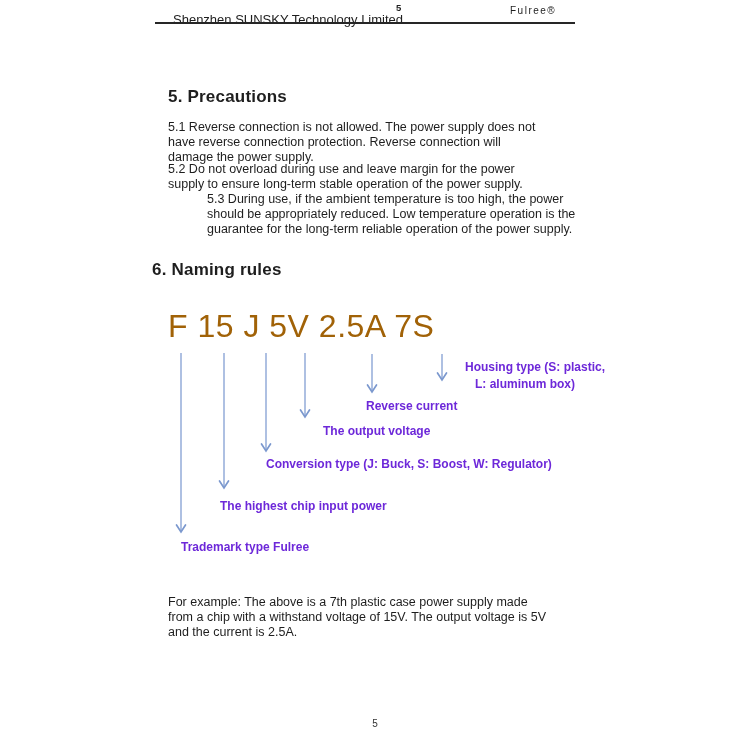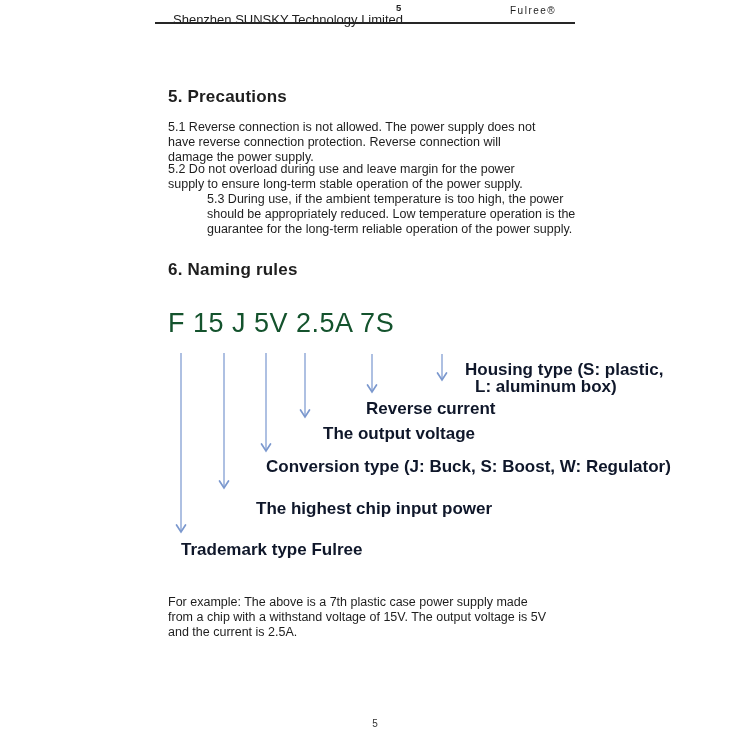--- a/index.html
+++ b/index.html
@@ -15,41 +15,41 @@
   }
   .abs{position:absolute;}
   
   .company{left:173px;top:12px;font-size:13px;}
   .page-sup{left:396px;top:2px;font-size:9.5px;font-weight:bold;}
   .brand{left:510px;top:5px;font-size:10px;letter-spacing:1.5px;}
   .header-rule{left:155px;top:22px;width:420px;height:2px;background:#262626;}
   
   .h-sec{font-size:17px;font-weight:bold;letter-spacing:0.2px;}
   .h-precautions{left:168px;top:87px;}
-  .h-naming{left:168px;top:260px;}
+  .h-naming{left:152px;top:260px;}
   
   .body-text{font-size:12.5px;line-height:14.9px;white-space:pre-line;}
   .p1{left:168px;top:120px;}
   .p2{left:168px;top:162px;}
   .p3{left:168px;top:192px;margin-left:39px;}
   .example{left:168px;top:595px;line-height:15.2px;}
   
-  .naming-code{left:168px;top:308px;font-size:27px;letter-spacing:0.5px;color:#14532d;}
+  .naming-code{left:168px;top:308px;font-size:32px;letter-spacing:0.5px;color:#a16207;}
   
   .arrow-layer{left:0;top:0;pointer-events:none;}
   .arrow-line{stroke:var(--arrow);stroke-width:1.7;}
   .arrow-tip{stroke:var(--arrow-head);stroke-width:1.7;fill:none;stroke-linecap:round;}
   
-  .lbl{font-weight:bold;font-size:17px;white-space:nowrap;color:#0f172a;}
+  .lbl{font-weight:bold;font-size:12px;white-space:nowrap;color:#6d28d9;}
   .lbl-housing1{left:465px;top:360px;}
   .lbl-housing2{left:475px;top:377px;}
   .lbl-current{left:366px;top:399px;}
   .lbl-voltage{left:302px;top:424px;margin-left:21px;}
   .lbl-conversion{left:266px;top:457px;}
-  .lbl-chip{left:220px;top:499px;margin-left:36px;}
+  .lbl-chip{left:220px;top:499px;}
   .lbl-trademark{left:181px;top:540px;}
   
   .footer-page{left:330px;top:718px;width:90px;text-align:center;font-size:10px;color:#333;}
 </style>
 </head>
 <body>
 
 <div class="abs company">Shenzhen SUNSKY Technology Limited</div>
 <div class="abs page-sup">5</div>
 <div class="abs brand">Fulree®</div>

